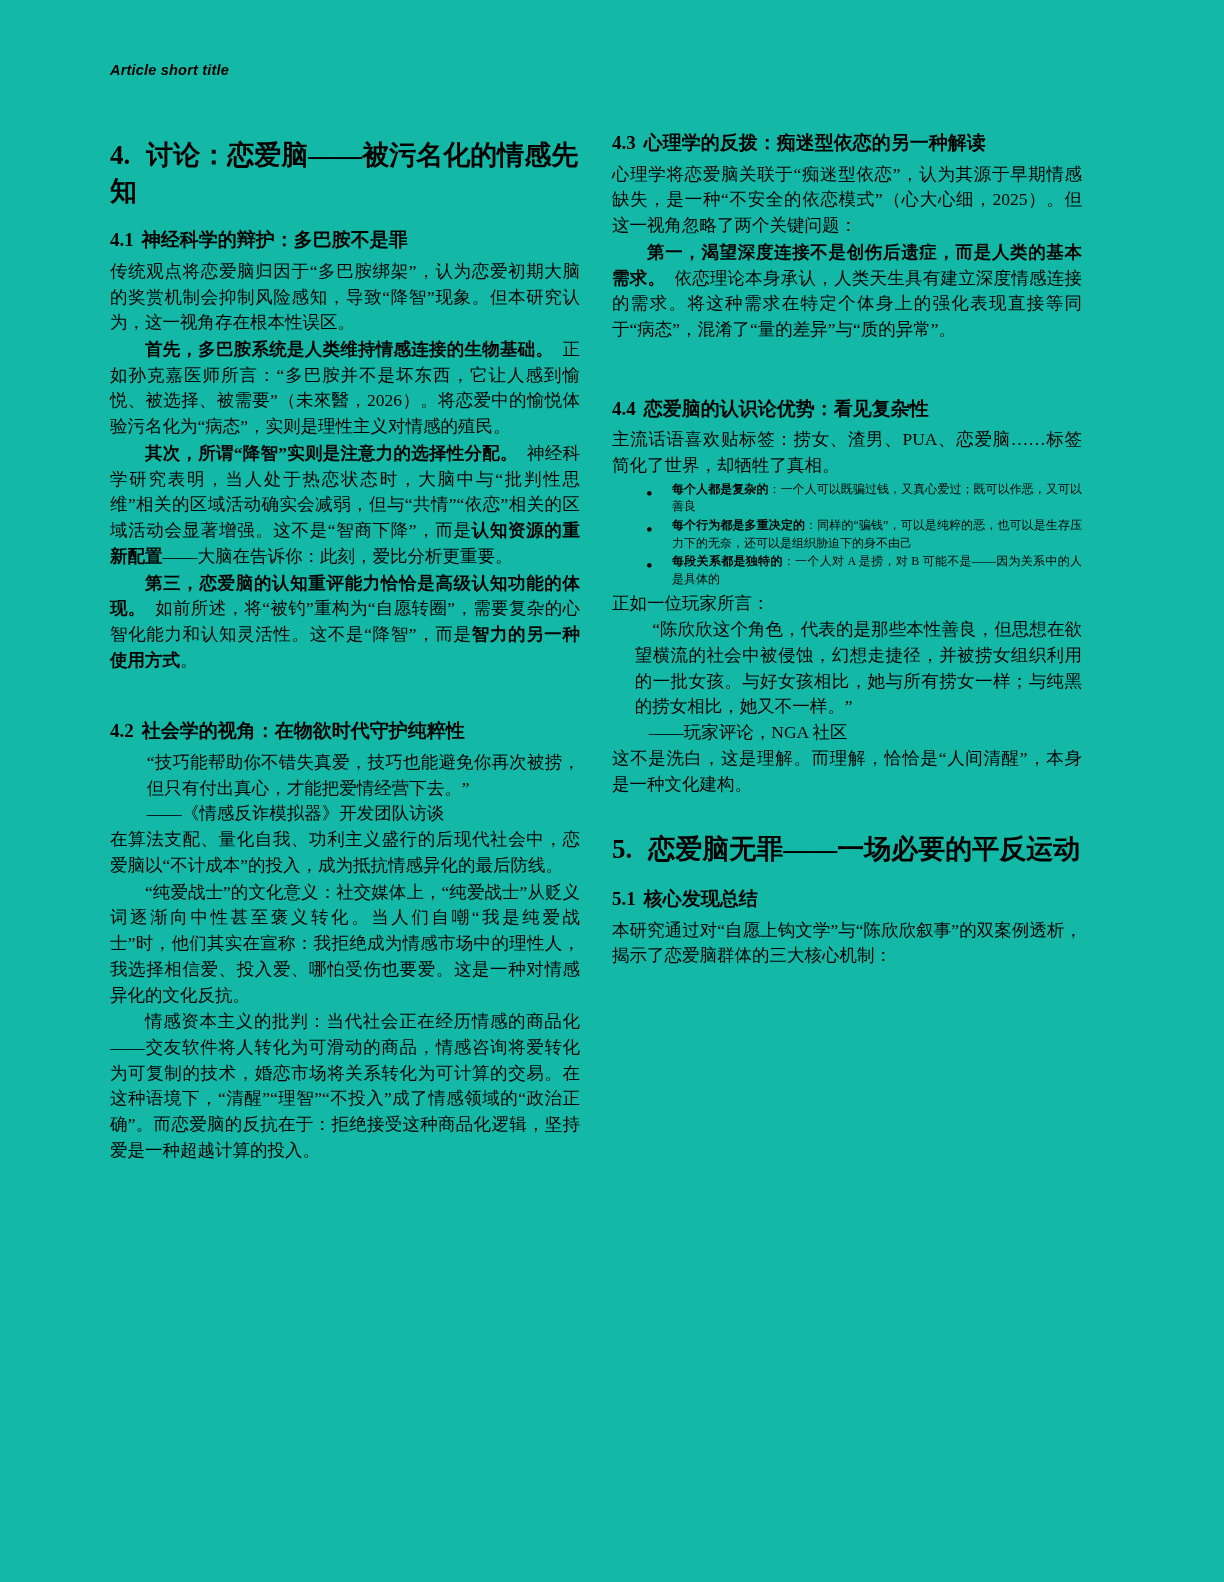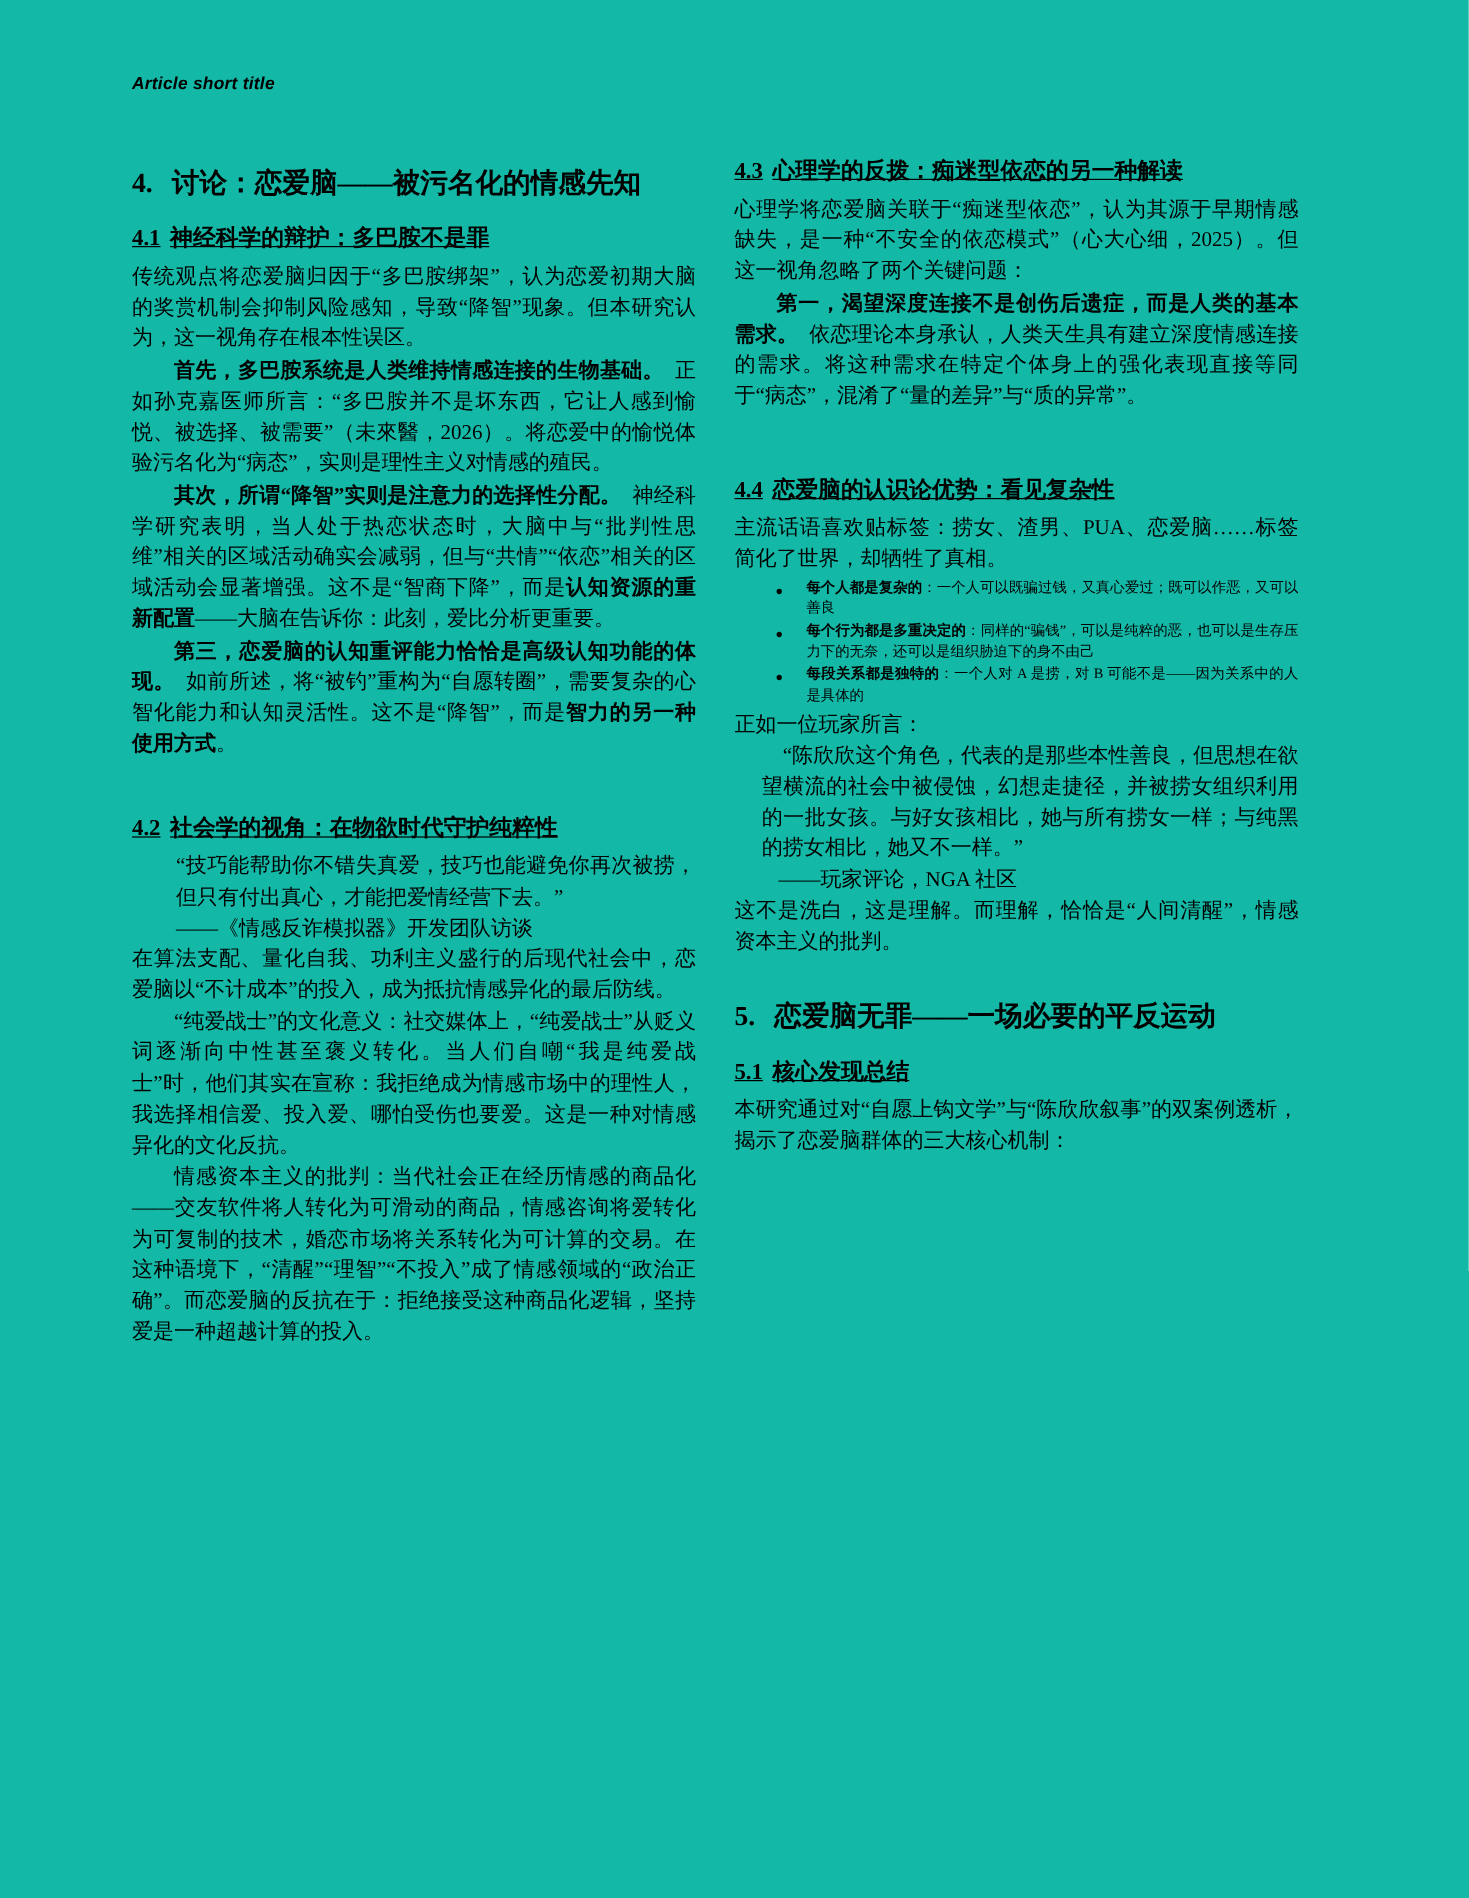--- a/index.html
+++ b/index.html
@@ -33,35 +33,34 @@
     top: 130px;
     width: 1010px;
     display: flex;
     gap: 32px;
   }
   .col {
     width: 470px;
   }
   h1.sec {
     font-family: "Liberation Serif", serif;
-    font-size: 23px;
+    font-size: 27px;
     font-weight: bold;
     line-height: 1.32;
     margin: 8px 0 16px 0;
   }
   h1.sec .num {
     margin-right: 16px;
   }
   h2.sub {
     font-family: "Liberation Serif", serif;
     font-size: 19px;
     font-weight: bold;
     line-height: 1.35;
     margin: 18px 0 6px 0;
-    text-decoration: underline;
   }
   h2.sub .num {
     margin-right: 8px;
   }
   p {
     font-size: 17.5px;
     line-height: 1.47;
     margin: 0 0 1px 0;
     text-align: justify;
     text-justify: inter-ideograph;
@@ -186,21 +185,21 @@
         <li><b>每个人都是复杂的</b><span>：一个人可以既骗过钱，又真心爱过；既可以作恶，又可以善良</span></li>
         <li><b>每个行为都是多重决定的</b><span>：同样的“骗钱”，可以是纯粹的恶，也可以是生存压力下的无奈，还可以是组织胁迫下的身不由己</span></li>
         <li><b>每段关系都是独特的</b><span>：一个人对 A 是捞，对 B 可能不是——因为关系中的人是具体的</span></li>
       </ul>
 
       <p>正如一位玩家所言：</p>
 
       <p class="quote2">“陈欣欣这个角色，代表的是那些本性善良，但思想在欲望横流的社会中被侵蚀，幻想走捷径，并被捞女组织利用的一批女孩。与好女孩相比，她与所有捞女一样；与纯黑的捞女相比，她又不一样。”</p>
       <p class="quote-src">——玩家评论，NGA 社区</p>
 
-      <p>这不是洗白，这是理解。而理解，恰恰是“人间清醒”，情感资本主义的批判。</p>
+      <p>这不是洗白，这是理解。而理解，恰恰是“人间清醒”，本身是一种文化建构。</p>
 
       <div class="gap-md"></div>
 
       <h1 class="sec">
         <span class="num">5.</span><span>恋爱脑无罪——一场必要的平反运动</span>
       </h1>
 
       <h2 class="sub">
         <span class="num">5.1</span><span>核心发现总结</span>
       </h2>

